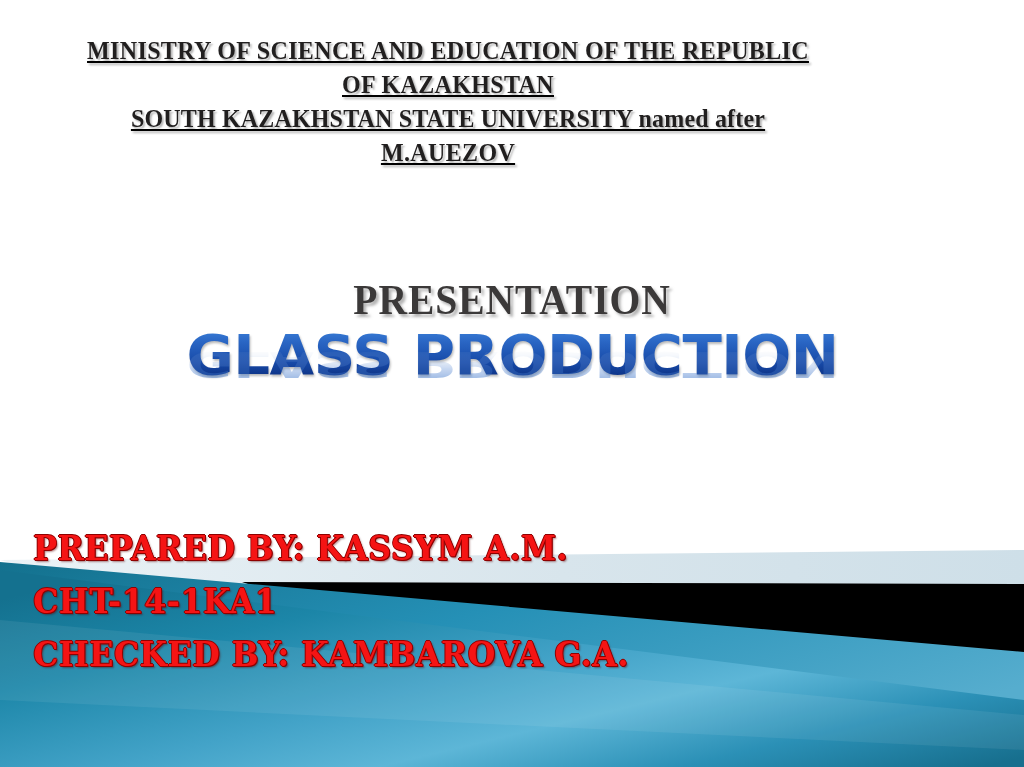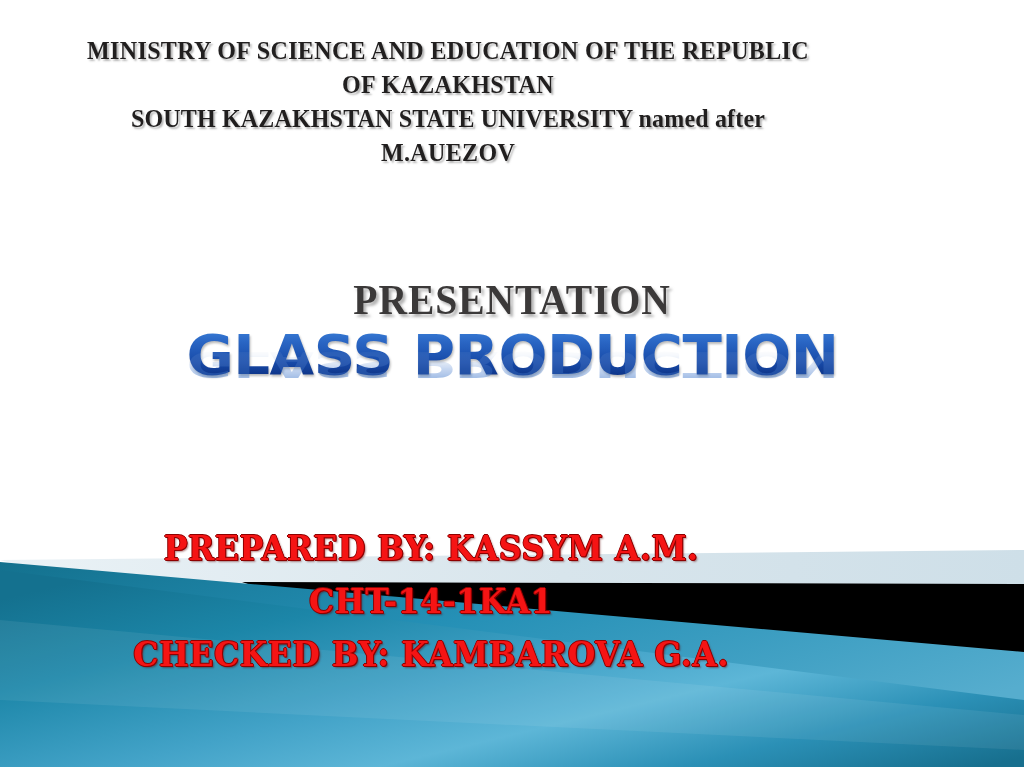--- a/index.html
+++ b/index.html
@@ -18,20 +18,21 @@
     background: #ffffff;
   }
 
   
   .header {
     position: absolute;
     top: 34px;
     left: 0;
     width: 896px;
     text-align: center;
+    text-decoration: underline;
   }
   .header .hline {
     font-family: "Liberation Serif", serif;
     font-weight: bold;
     font-size: 25.5px;
     line-height: 34px;
     letter-spacing: 0.4px;
     color: #211f1f;
     text-shadow: 2px 2px 2px rgba(120,120,120,0.55);
     transform: scaleX(0.94);
@@ -130,21 +131,21 @@
     overflow: hidden;
   }
   .banner svg { display: block; }
 
   
   .credits {
     position: absolute;
     top: 522px;
     left: 0;
     width: 847px;
-    text-align: center;
+    text-align: left;
     padding-right: 18px;
     box-sizing: border-box;
   }
   .credit-line {
     font-family: "DejaVu Serif", serif;
     font-weight: bold;
     font-size: 33px;
     line-height: 53px;
     letter-spacing: 0.5px;
     color: #f51414;

